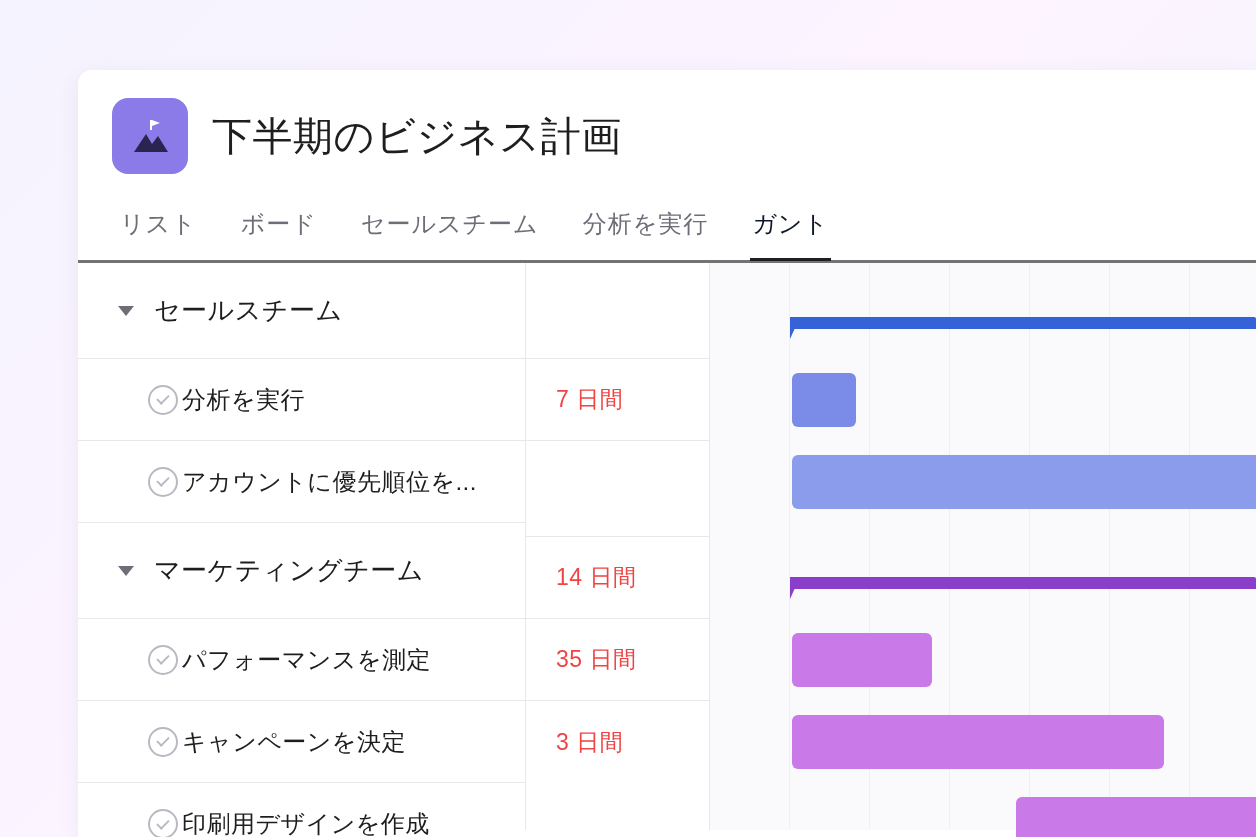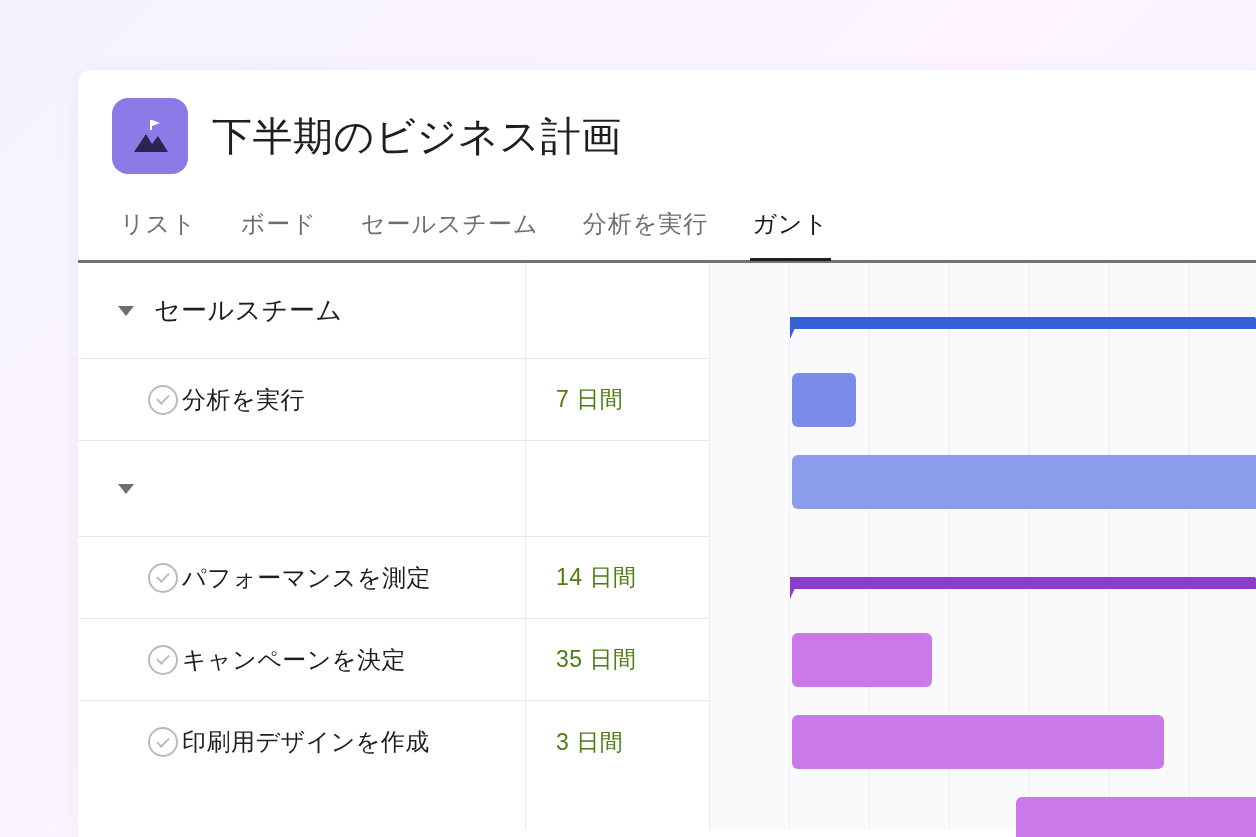--- a/index.html
+++ b/index.html
@@ -137,21 +137,21 @@
     font-size: 24px;
     color: #1e1e1f;
     letter-spacing: 0.5px;
     white-space: nowrap;
     overflow: hidden;
     text-overflow: ellipsis;
   }
   .dur-cell {
     padding-left: 30px;
     font-size: 23px;
-    color: #4d7c0f;
+    color: #ef4444;
     letter-spacing: 0.5px;
   }
   .gantt-rows { position: absolute; inset: 0; }
   .gantt-row { height: 82px; position: relative; border-bottom: 1px solid transparent; }
   .gantt-group-row { height: 96px; position: relative; }
   .summary-bar {
     position: absolute;
     top: 54px;
     height: 12px;
     border-radius: 2px 2px 0 0;
@@ -206,22 +206,27 @@
 
     <div class="left-col">
       <div class="group-row with-border">
         <div class="chevron"></div>
         <div class="group-label">セールスチーム</div>
       </div>
       <div class="row task-row">
         <div class="check-circle"></div>
         <div class="task-name">分析を実行</div>
       </div>
+      <div class="row task-row">
+        <div class="check-circle"></div>
+        <div class="task-name">アカウントに優先順位を...</div>
+      </div>
       <div class="group-row with-border">
         <div class="chevron"></div>
+        <div class="group-label">マーケティングチーム</div>
       </div>
       <div class="row task-row">
         <div class="check-circle"></div>
         <div class="task-name">パフォーマンスを測定</div>
       </div>
       <div class="row task-row">
         <div class="check-circle"></div>
         <div class="task-name">キャンペーンを決定</div>
       </div>
       <div class="row task-row" style="border-bottom:none">

